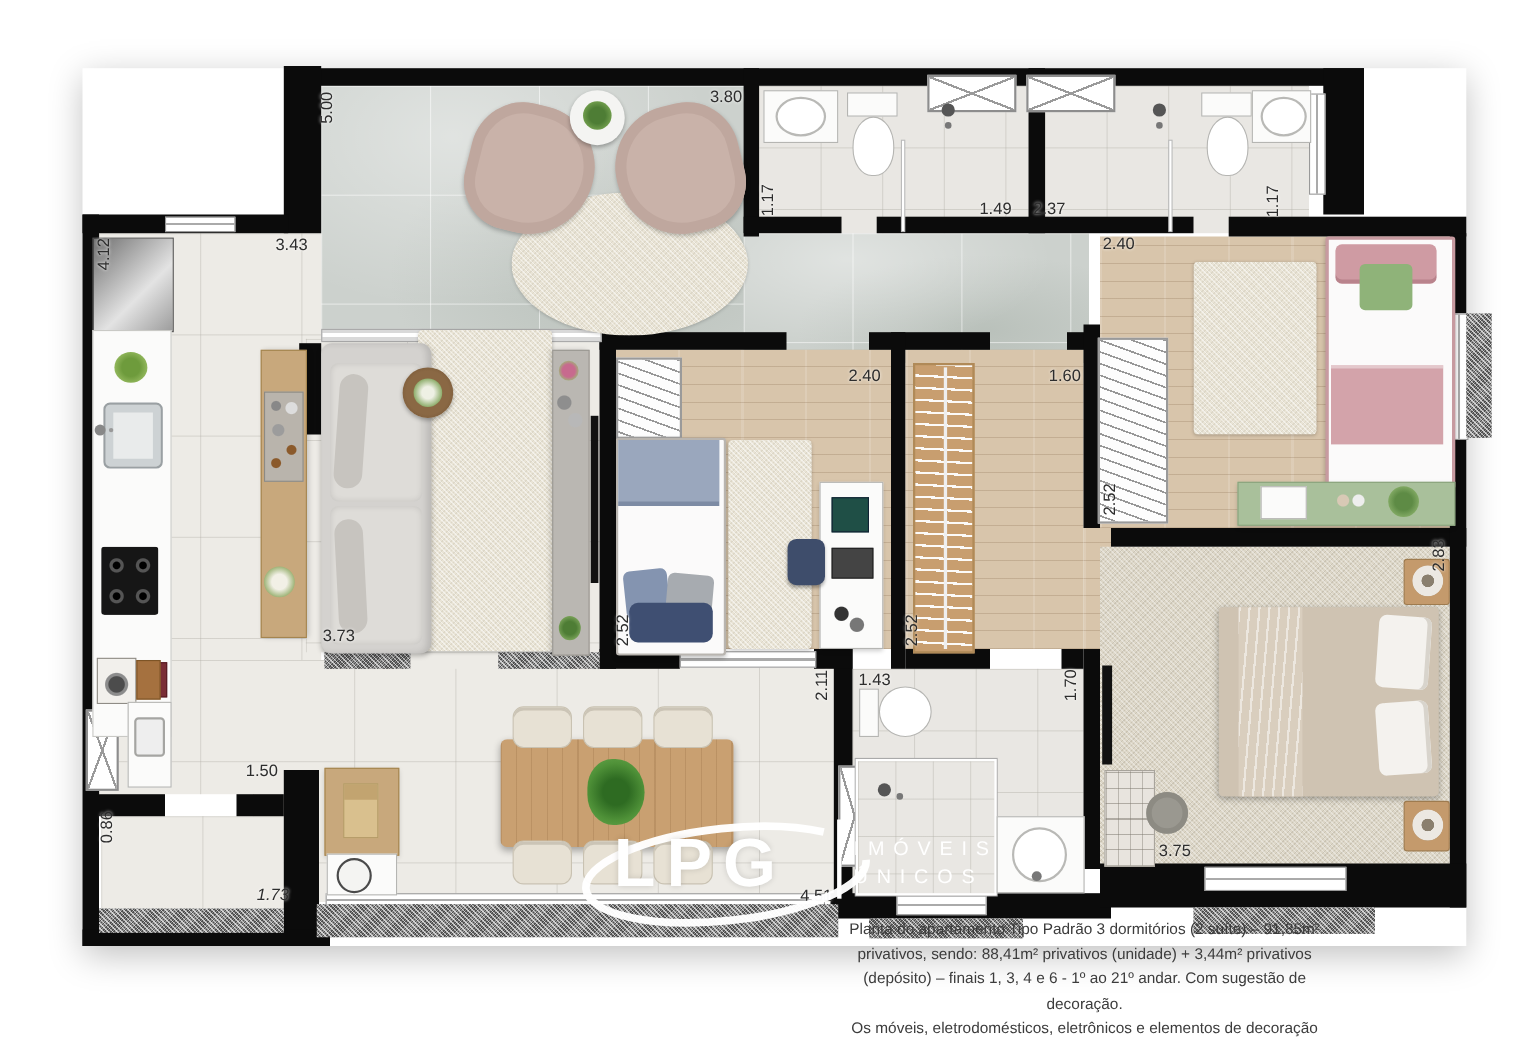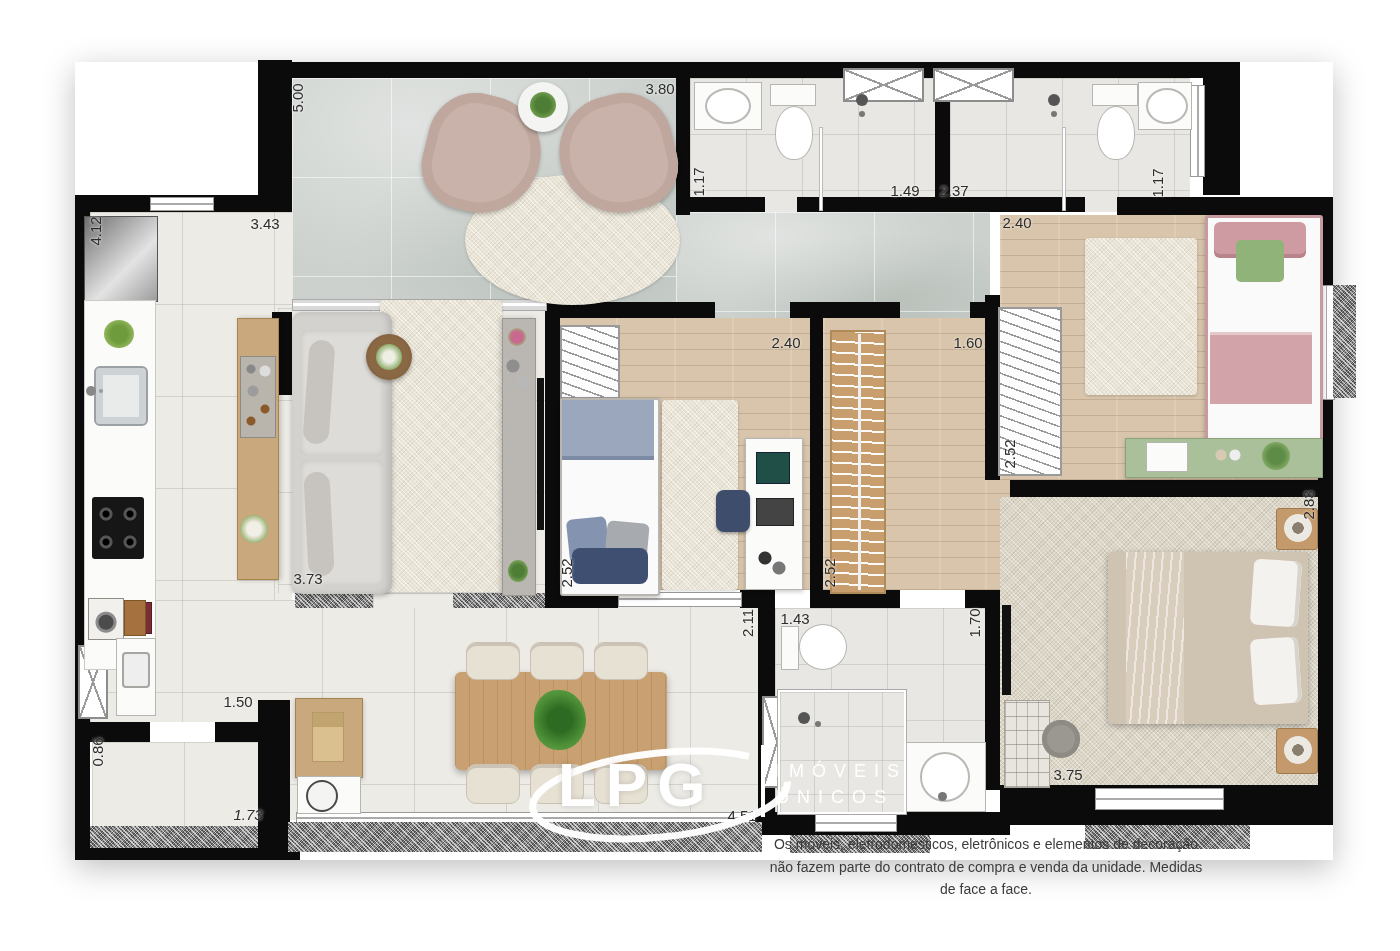--- a/index.html
+++ b/index.html
@@ -297,16 +297,17 @@
     <svg width="380" height="110" viewBox="0 0 380 110" style="position:absolute;left:0;top:0;">
       <ellipse cx="140" cy="60" rx="128" ry="42" fill="none" stroke="#ffffff" stroke-width="7" stroke-dasharray="520 140" transform="rotate(-6 140 60)" opacity="0.97"></ellipse>
     </svg>
     <span class="brand">LPG</span>
     <span class="bar"></span>
     <span class="tag1">IMÓVEIS</span>
     <span class="tag2">ÚNICOS</span>
   </div>
 
   <div class="caption">
+    <p>Planta do apartamento Tipo Padrão 3 dormitórios (2 suíte) – 91,85m² privativos, sendo: 88,41m² privativos (unidade) + 3,44m² privativos (depósito) – finais 1, 3, 4 e 6 - 1º ao 21º andar. Com sugestão de decoração.</p>
     <p>Os móveis, eletrodomésticos, eletrônicos e elementos de decoração não fazem parte do contrato de compra e venda da unidade. Medidas de face a face.</p>
   </div>
 
 </div>
 
 </body></html>

